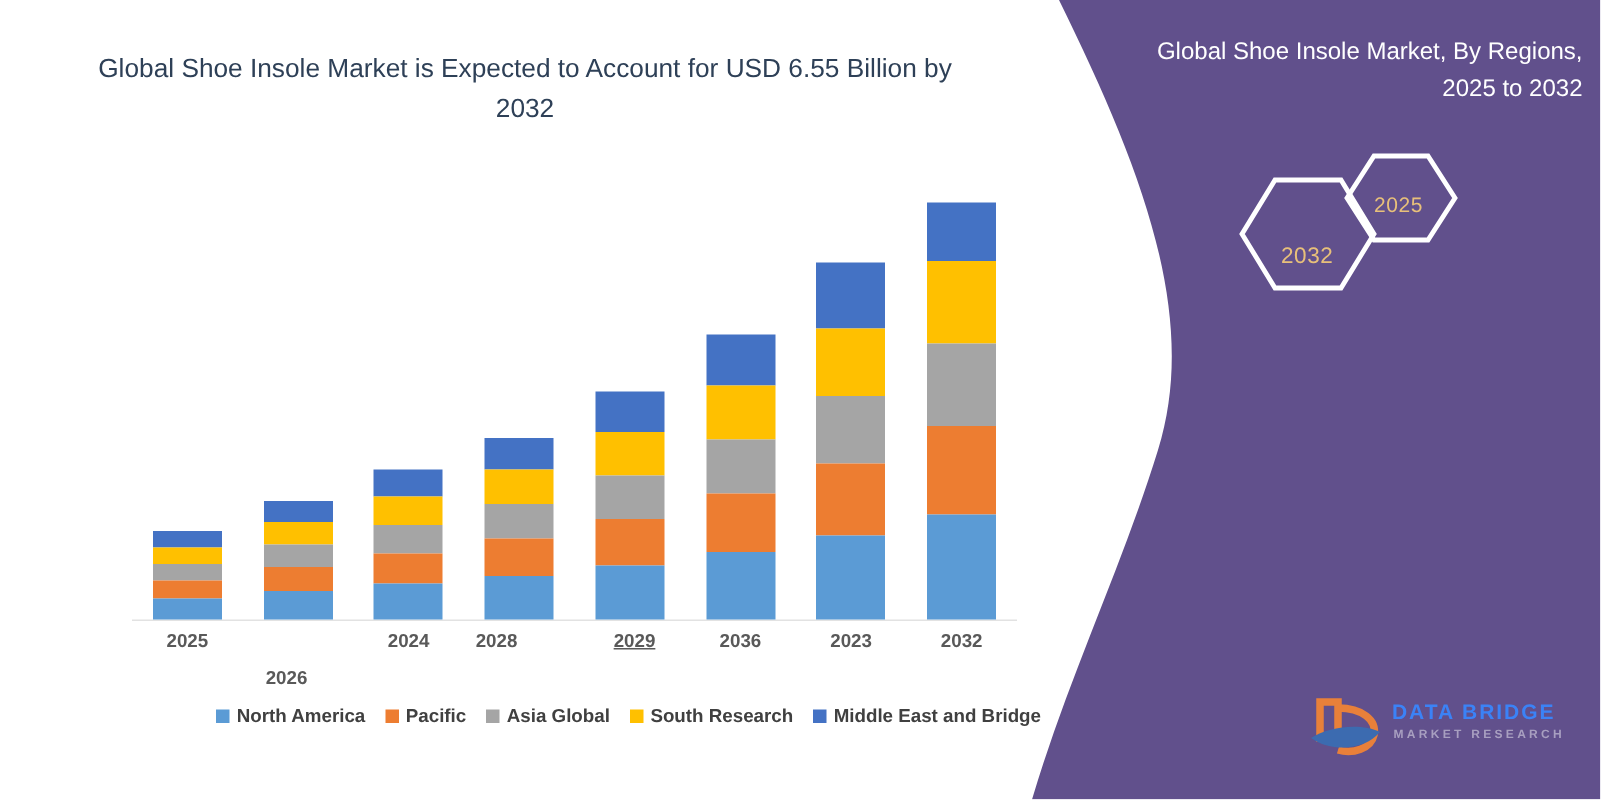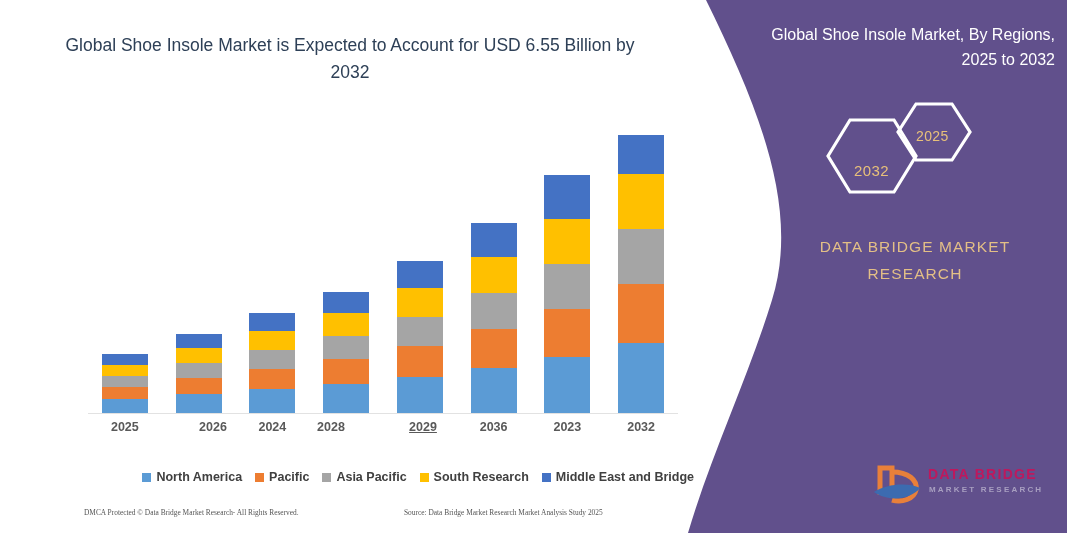--- a/index.html
+++ b/index.html
@@ -160,21 +160,21 @@
   }
 
   #logo-wrap {
     position: absolute;
     left: 872px; top: 462px;
     width: 180px; height: 46px;
   }
   #logo-text-main {
     position: absolute;
     left: 56px; top: 4px;
-    color: #be185d;
+    color: #3b82f6;
     font-size: 14px;
     letter-spacing: 1.3px;
     font-weight: bold;
   }
   #logo-text-sub {
     position: absolute;
     left: 57px; top: 23px;
     color: #a89fc0;
     font-size: 8px;
     letter-spacing: 2.2px;
@@ -254,75 +254,67 @@
           <div class="seg" style="height: 70px; background: rgb(91, 155, 213);"></div>
           <div class="seg" style="height: 59px; background: rgb(237, 125, 49);"></div>
           <div class="seg" style="height: 55px; background: rgb(165, 165, 165);"></div>
           <div class="seg" style="height: 55px; background: rgb(255, 192, 0);"></div>
           <div class="seg" style="height: 39px; background: rgb(68, 114, 196);"></div>
         </div>
       </div>
 
     <div id="xaxis">
         <div class="xtick" style="left: 1.875px;">2025</div>
-        <div class="xtick" style="left: 90px;">2026</div>
+        <div class="xtick" style="left: 68px; margin-top: 25px;">2026</div>
         <div class="xtick" style="left: 149.375px;">2024</div>
         <div class="xtick" style="left: 208px;">2028</div>
         <div class="xtick" style="left: 300px; text-decoration: underline;">2029</div>
         <div class="xtick" style="left: 370.625px;">2036</div>
         <div class="xtick" style="left: 444.375px;">2023</div>
         <div class="xtick" style="left: 518.125px;">2032</div>
       </div>
 
     <div id="legend">
         <div class="legend-item">
           <span class="legend-swatch" style="background: rgb(91, 155, 213);"></span>
           <span>North America</span>
         </div>
         <div class="legend-item">
           <span class="legend-swatch" style="background: rgb(237, 125, 49);"></span>
           <span>Pacific</span>
         </div>
         <div class="legend-item">
           <span class="legend-swatch" style="background: rgb(165, 165, 165);"></span>
-          <span>Asia Pacific</span>
+          <span>Asia Global</span>
         </div>
         <div class="legend-item">
           <span class="legend-swatch" style="background: rgb(255, 192, 0);"></span>
           <span>South Research</span>
         </div>
         <div class="legend-item">
           <span class="legend-swatch" style="background: rgb(68, 114, 196);"></span>
           <span>Middle East and Bridge</span>
         </div>
       </div>
 
-    <div id="footer">
-      <span id="footer-left">DMCA Protected © Data Bridge Market Research- All Rights Reserved.</span>
-      <span id="footer-right">Source: Data Bridge Market Research  Market Analysis Study 2025</span>
-    </div>
   </div>
 
   <div id="panel-title">Global Shoe Insole Market, By Regions, 2025 to 2032</div>
 
   <div id="hex-wrap">
     <svg width="220" height="110" viewBox="0 0 220 110" xmlns="http://www.w3.org/2000/svg">
 
       <polygon points="18,56 40,20 84,20 106,56 84,92 40,92" fill="none" stroke="#ffffff" stroke-width="3.2"></polygon>
 
       <polygon points="88,32 106,4 142,4 160,32 142,60 106,60" fill="none" stroke="#ffffff" stroke-width="3.2"></polygon>
     </svg>
     <span id="hex-2032-label" class="hex-label">2032</span>
     <span id="hex-2025-label" class="hex-label">2025</span>
   </div>
 
-  <div id="brand-name">
-    <div>DATA BRIDGE MARKET</div>
-    <div>RESEARCH</div>
-  </div>
 
   <div id="logo-wrap">
     <svg width="52" height="44" viewBox="0 0 52 44" xmlns="http://www.w3.org/2000/svg">
       <path d="M8 6 L20 6 L20 30 L8 30 Z" fill="none" stroke="#e8803a" stroke-width="5"></path>
       <path d="M20 10 C36 10, 46 18, 44 28 C42 37, 30 41, 20 38" fill="none" stroke="#e8803a" stroke-width="5"></path>
       <path d="M2 30 C14 22, 36 20, 48 26 C38 38, 16 40, 2 30 Z" fill="#3c6bb0"></path>
     </svg>
     <span id="logo-text-main">DATA BRIDGE</span>
     <span id="logo-text-sub">MARKET RESEARCH</span>
   </div>

